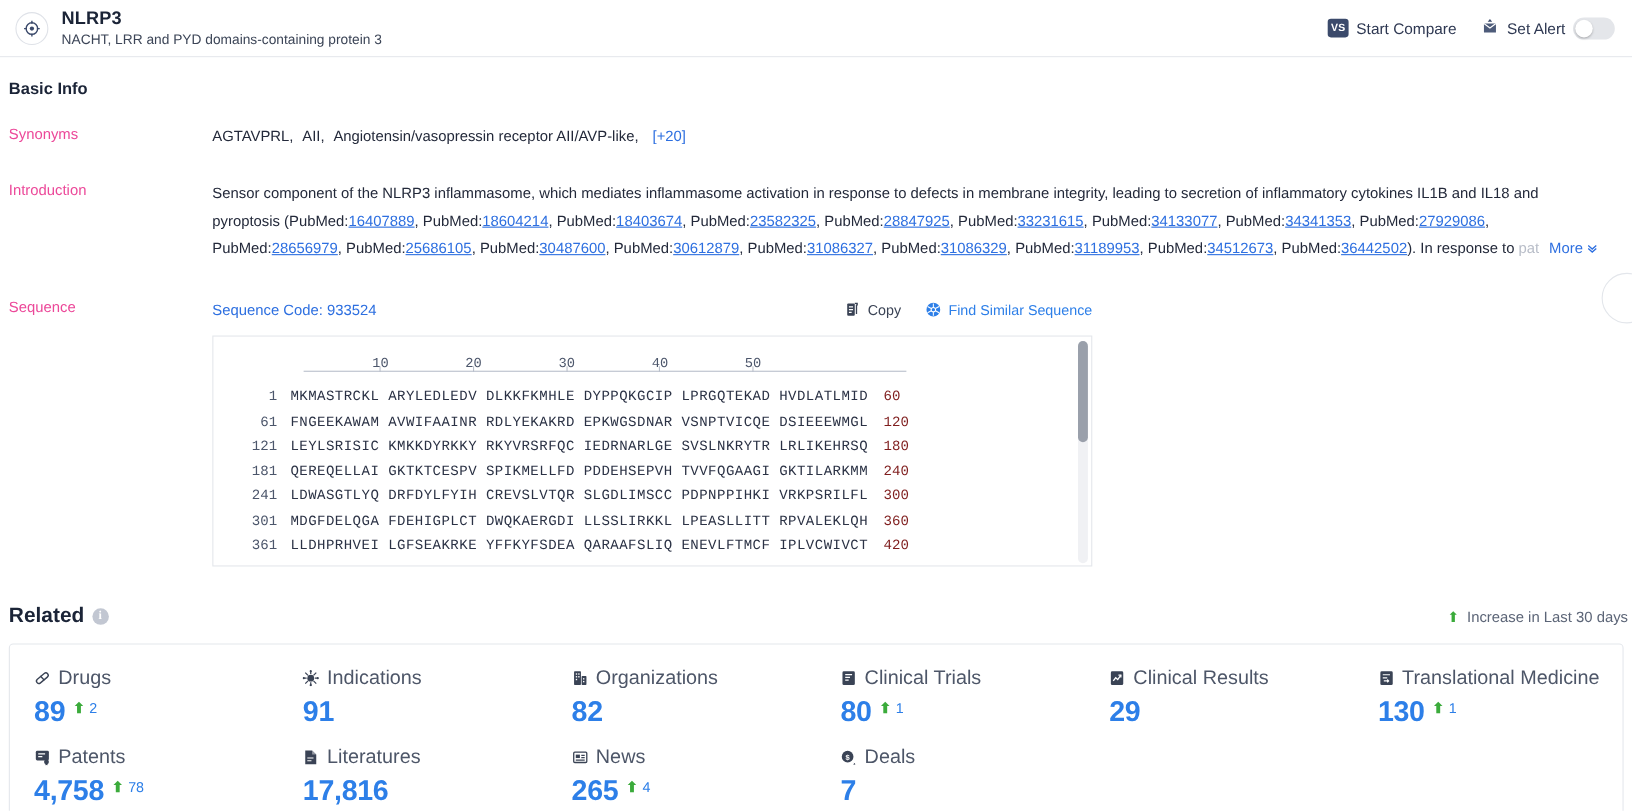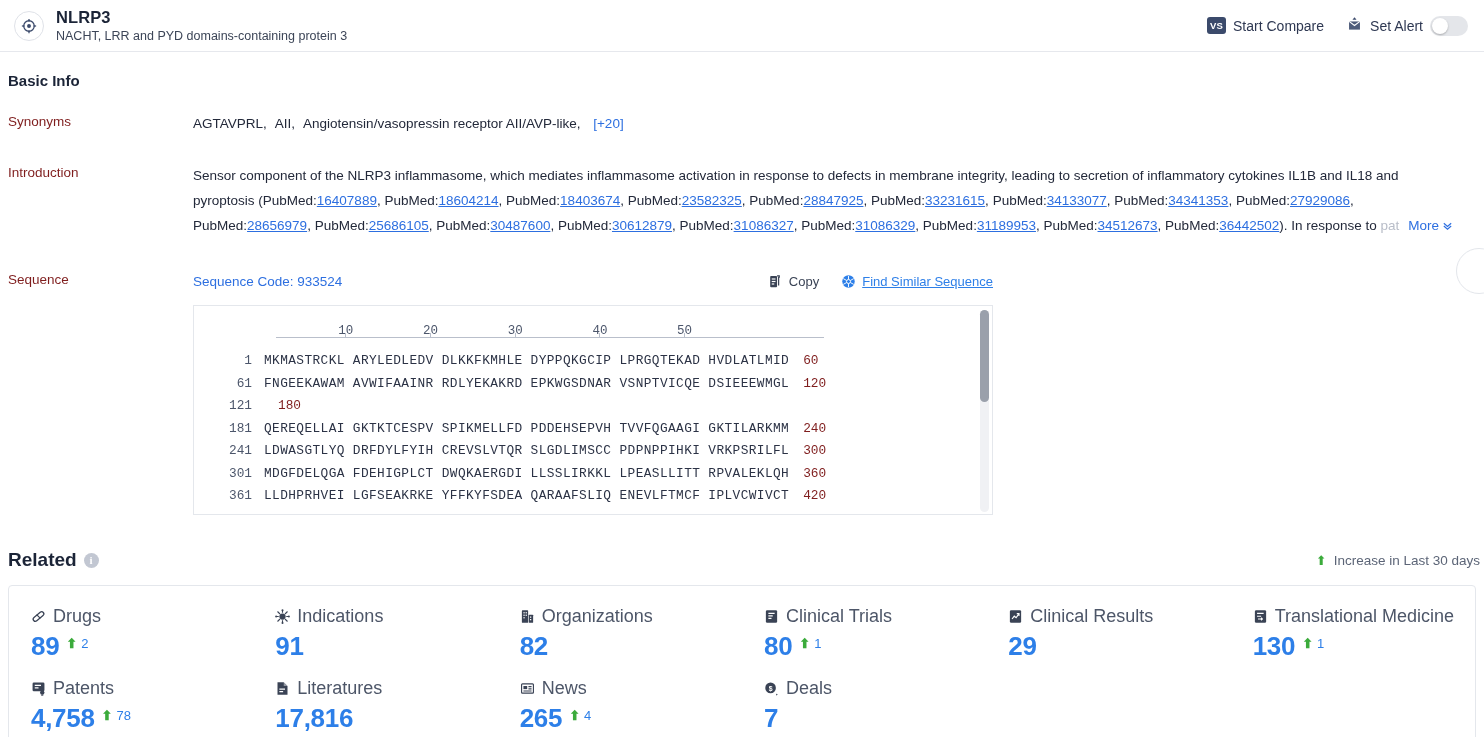--- a/index.html
+++ b/index.html
@@ -51,21 +51,21 @@
   }
 
   
   .content { padding: 0 0 0 0; position: relative; }
   .section-title {
     font-size: 15px; font-weight: bold; color: #1b2437;
     padding: 20px 0 0 8px;
   }
   .row { display: flex; padding: 0 8px; }
   .row-label {
-    width: 185px; flex: 0 0 185px; font-size: 13.5px; color: #7f1d1d;
+    width: 185px; flex: 0 0 185px; font-size: 13.5px; color: #ec4899;
     padding-top: 2px;
   }
   .row-value { flex: 1; font-size: 13.5px; color: #23293a; line-height: 23px; }
 
   .syn-row { margin-top: 23px; }
   .syn-item { margin-right: 5px; }
   .link-plus { color: #2d6fe0; cursor: pointer; margin-left: 4px; }
 
   .intro-row { margin-top: 28px; position: relative; }
   .intro-text {
@@ -89,21 +89,21 @@
   
   .seq-row { margin-top: 32px; }
   .seq-head {
     display: flex; align-items: center;
     width: 800px;
   }
   .seq-code { font-size: 13.5px; color: #2d6fe0; cursor: pointer; }
   .seq-tools { margin-left: auto; display: flex; align-items: center; gap: 22px; }
   .seq-tool { display: flex; align-items: center; gap: 6px; font-size: 13px; cursor: pointer; }
   .seq-tool.copy { color: #3a4355; }
-  .seq-tool.find { color: #2d7fe8; text-decoration: underline; }
+  .seq-tool.find { color: #2d7fe8; }
 
   .seq-box {
     margin-top: 12px;
     width: 800px; height: 210px;
     border: 1px solid #e4e7ec; background: #fff;
     position: relative; overflow: hidden;
   }
   .seq-inner { padding: 14px 22px 0 22px; }
   .ruler {
     font-family: "Liberation Mono", monospace;
@@ -293,21 +293,21 @@
                 <span class="mark" style="left: 69.3px;"></span>
                 <span class="mark" style="left: 154px;"></span>
                 <span class="mark" style="left: 238.7px;"></span>
                 <span class="mark" style="left: 323.4px;"></span>
                 <span class="mark" style="left: 408.1px;"></span>
               </div>
           </div>
           <div id="seq-lines">
               <div class="seq-line"><span class="seq-num-l">1</span><span class="seq-res">MKMASTRCKL ARYLEDLEDV DLKKFKMHLE DYPPQKGCIP LPRGQTEKAD HVDLATLMID</span><span class="seq-num-r">60</span></div>
               <div class="seq-line"><span class="seq-num-l">61</span><span class="seq-res">FNGEEKAWAM AVWIFAAINR RDLYEKAKRD EPKWGSDNAR VSNPTVICQE DSIEEEWMGL</span><span class="seq-num-r">120</span></div>
-              <div class="seq-line"><span class="seq-num-l">121</span><span class="seq-num-r">180</span></div>
+              <div class="seq-line"><span class="seq-num-l">121</span><span class="seq-res">LEYLSRISIC KMKKDYRKKY RKYVRSRFQC IEDRNARLGE SVSLNKRYTR LRLIKEHRSQ</span><span class="seq-num-r">180</span></div>
               <div class="seq-line"><span class="seq-num-l">181</span><span class="seq-res">QEREQELLAI GKTKTCESPV SPIKMELLFD PDDEHSEPVH TVVFQGAAGI GKTILARKMM</span><span class="seq-num-r">240</span></div>
               <div class="seq-line"><span class="seq-num-l">241</span><span class="seq-res">LDWASGTLYQ DRFDYLFYIH CREVSLVTQR SLGDLIMSCC PDPNPPIHKI VRKPSRILFL</span><span class="seq-num-r">300</span></div>
               <div class="seq-line"><span class="seq-num-l">301</span><span class="seq-res">MDGFDELQGA FDEHIGPLCT DWQKAERGDI LLSSLIRKKL LPEASLLITT RPVALEKLQH</span><span class="seq-num-r">360</span></div>
               <div class="seq-line"><span class="seq-num-l">361</span><span class="seq-res">LLDHPRHVEI LGFSEAKRKE YFFKYFSDEA QARAAFSLIQ ENEVLFTMCF IPLVCWIVCT</span><span class="seq-num-r">420</span></div>
             </div>
         </div>
         <div class="seq-scroll">
           <div class="thumb"></div>
         </div>
       </div>

